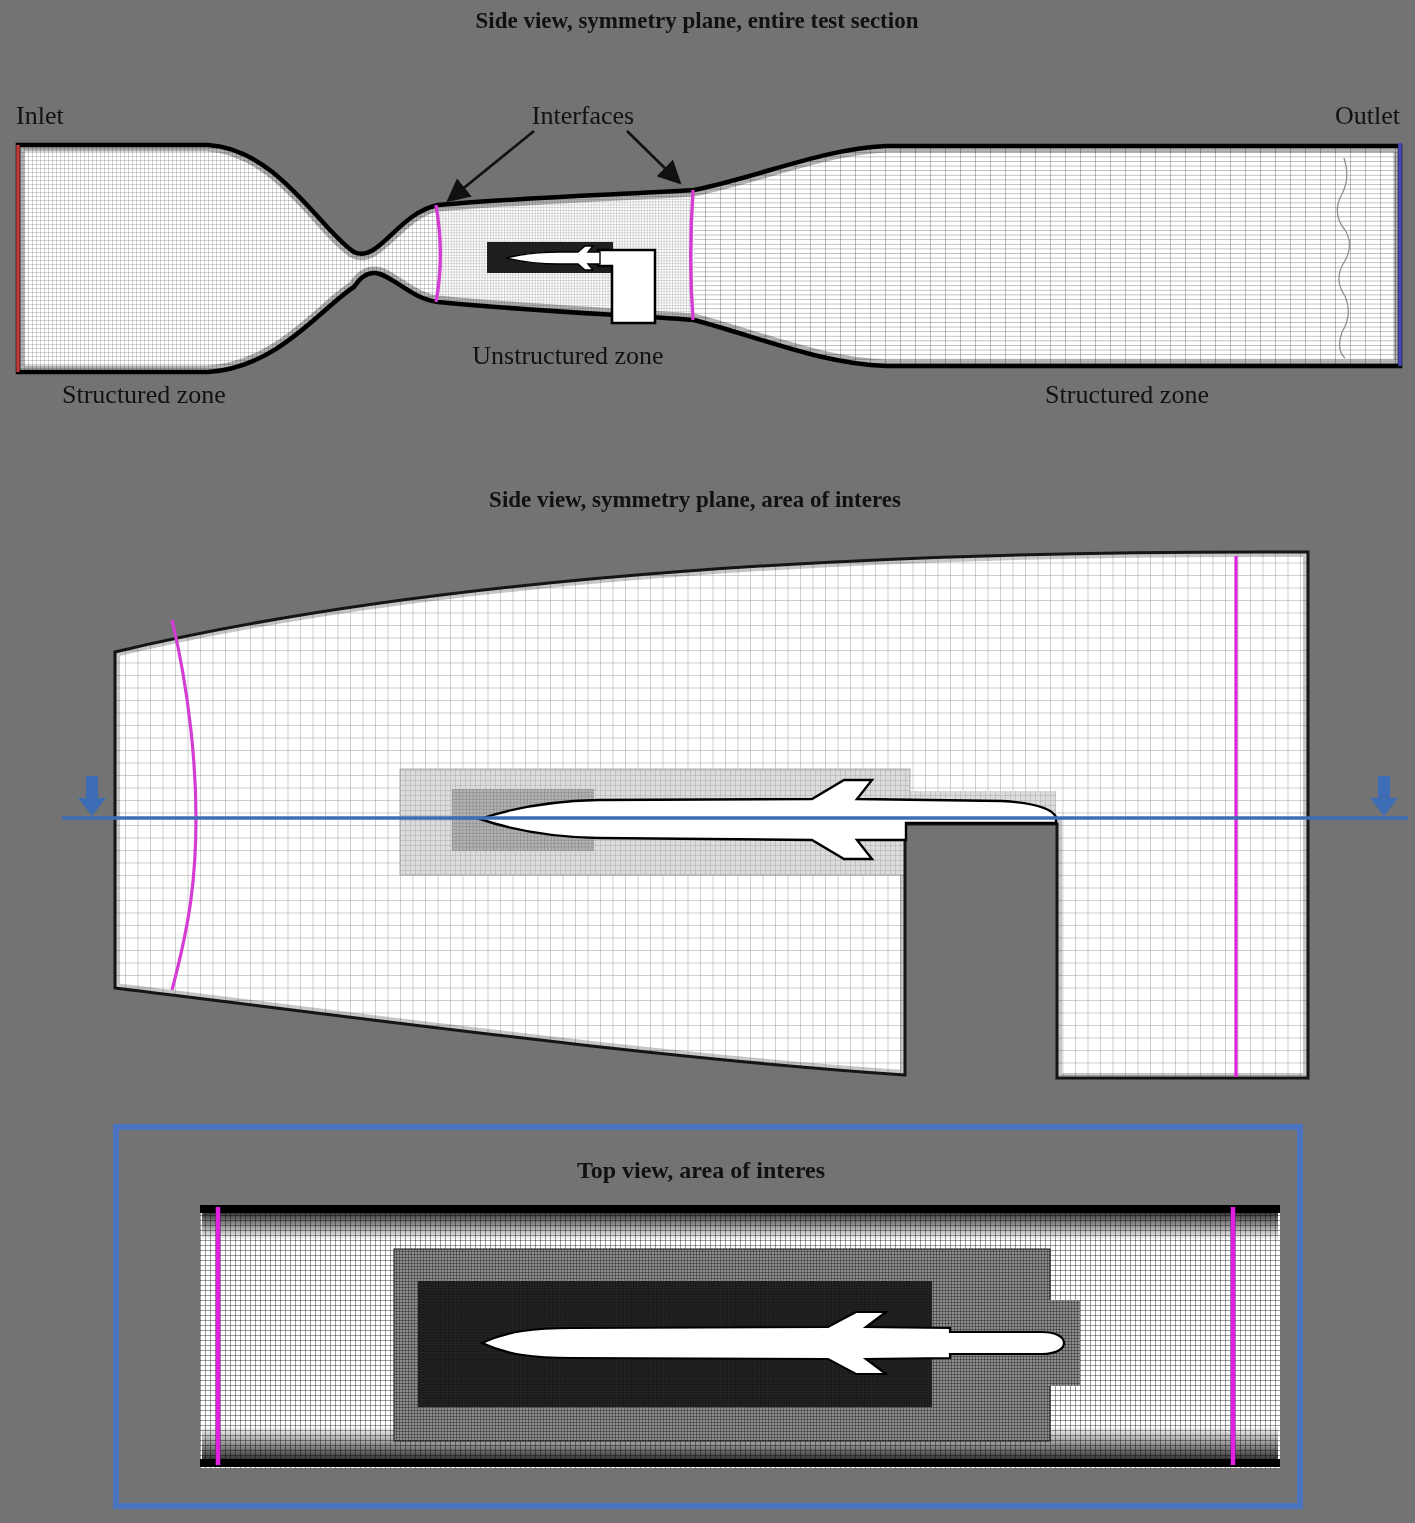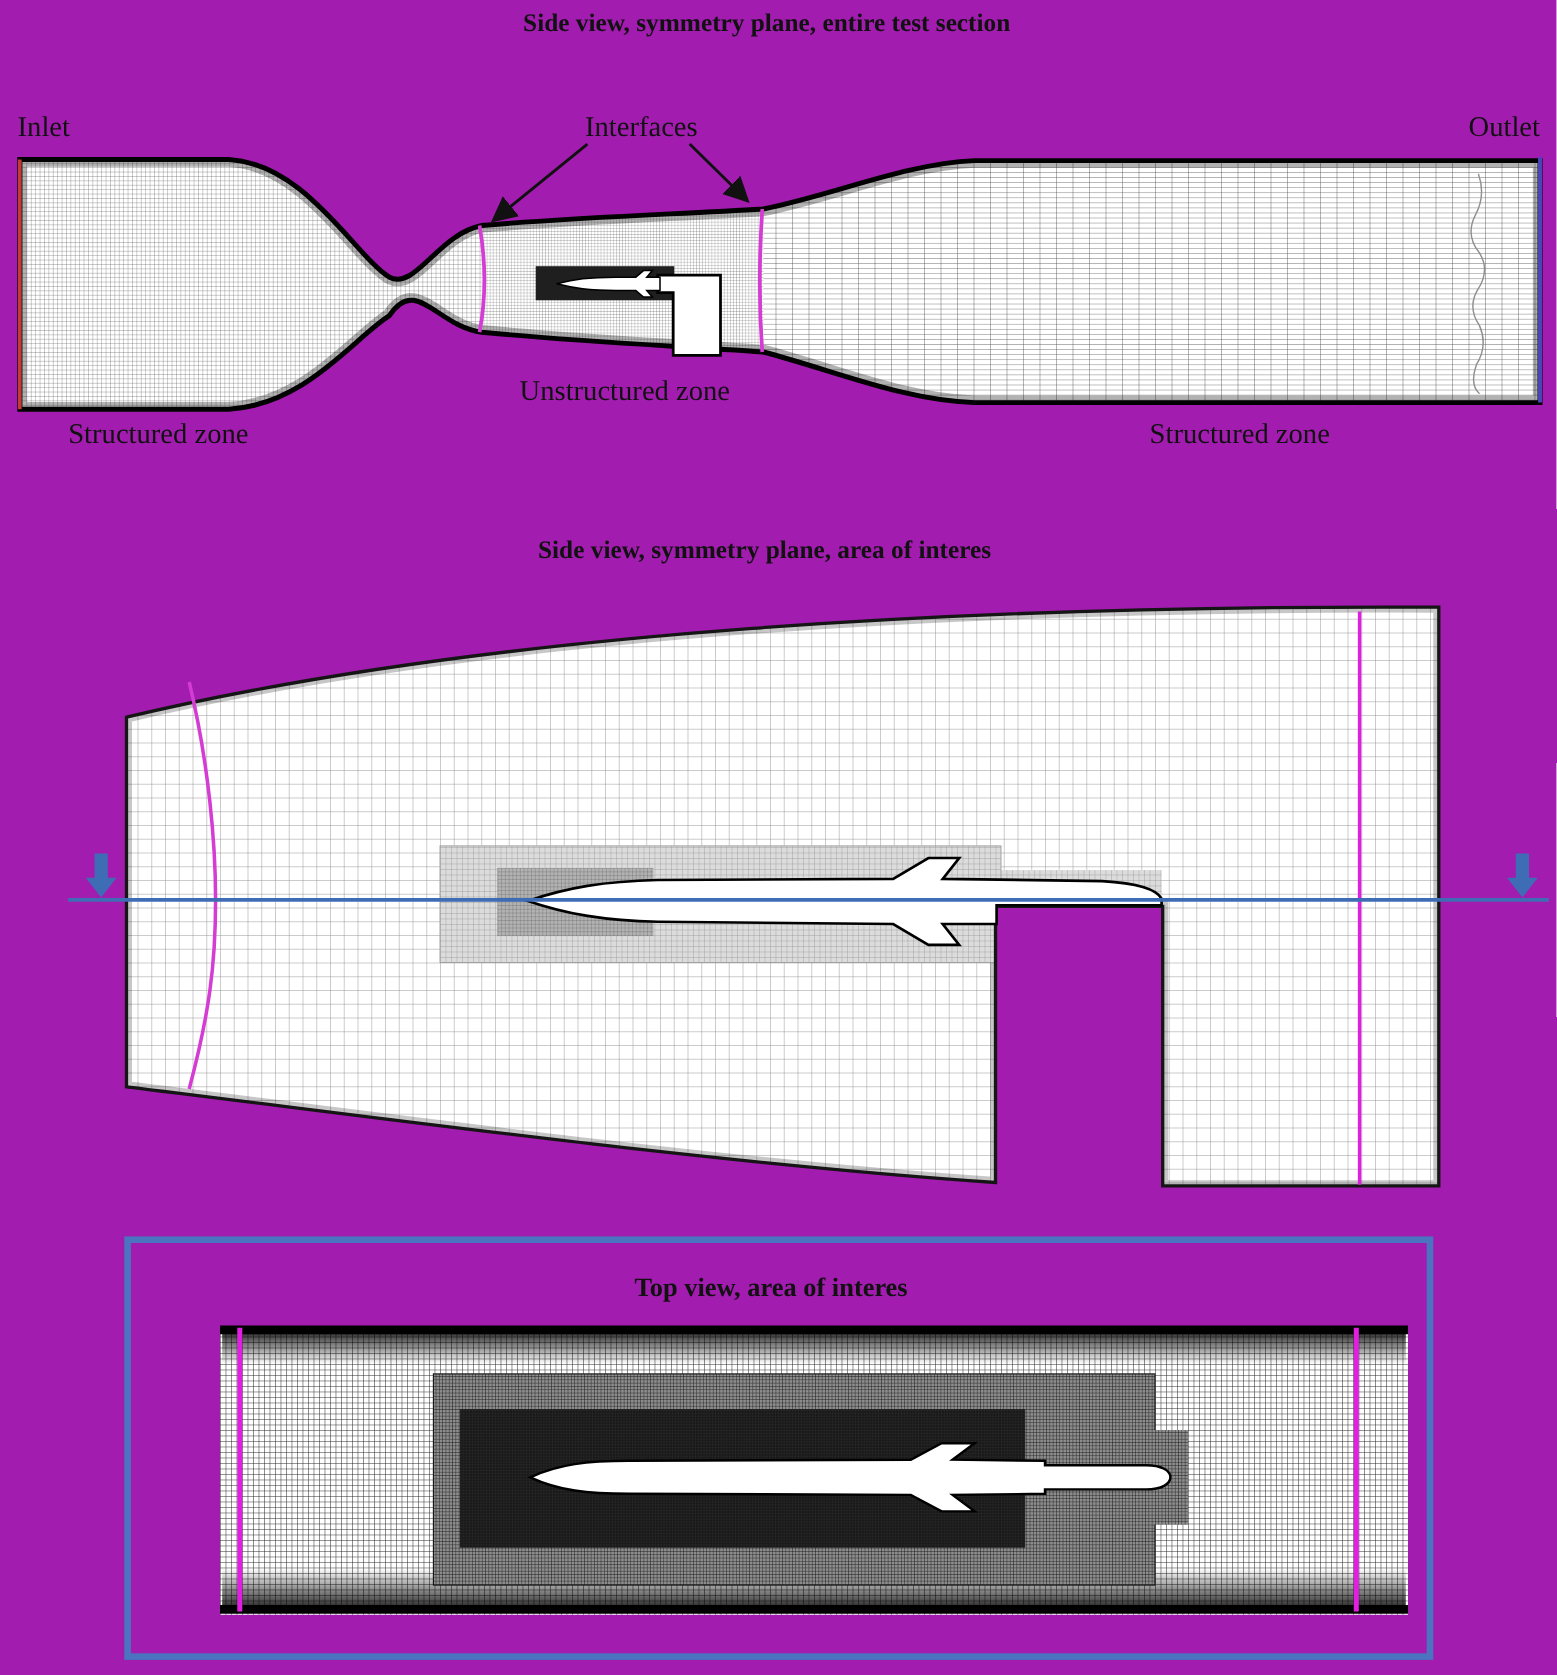--- a/index.html
+++ b/index.html
@@ -1,16 +1,16 @@
 <!DOCTYPE html>
 <html><head>
 <meta charset="utf-8">
 <style>
   html,body{margin:0;padding:0;background:#ffffff;}
-  .figure-wrap{position:relative;width:1415px;height:1523px;background:#a21caf;overflow:hidden;
+  .figure-wrap{position:relative;width:1415px;height:1523px;background:#737373;overflow:hidden;
     font-family:"Liberation Serif",serif;}
   svg{display:block}
   .fig-title{font-family:"Liberation Serif",serif;font-size:23px;font-weight:bold;fill:#111;}
   .fig-title.small{font-size:24px;}
   .fig-label{font-family:"Liberation Serif",serif;font-size:26px;fill:#111;}
 </style>
 </head>
 <body>
 
 <div class="figure-wrap">

